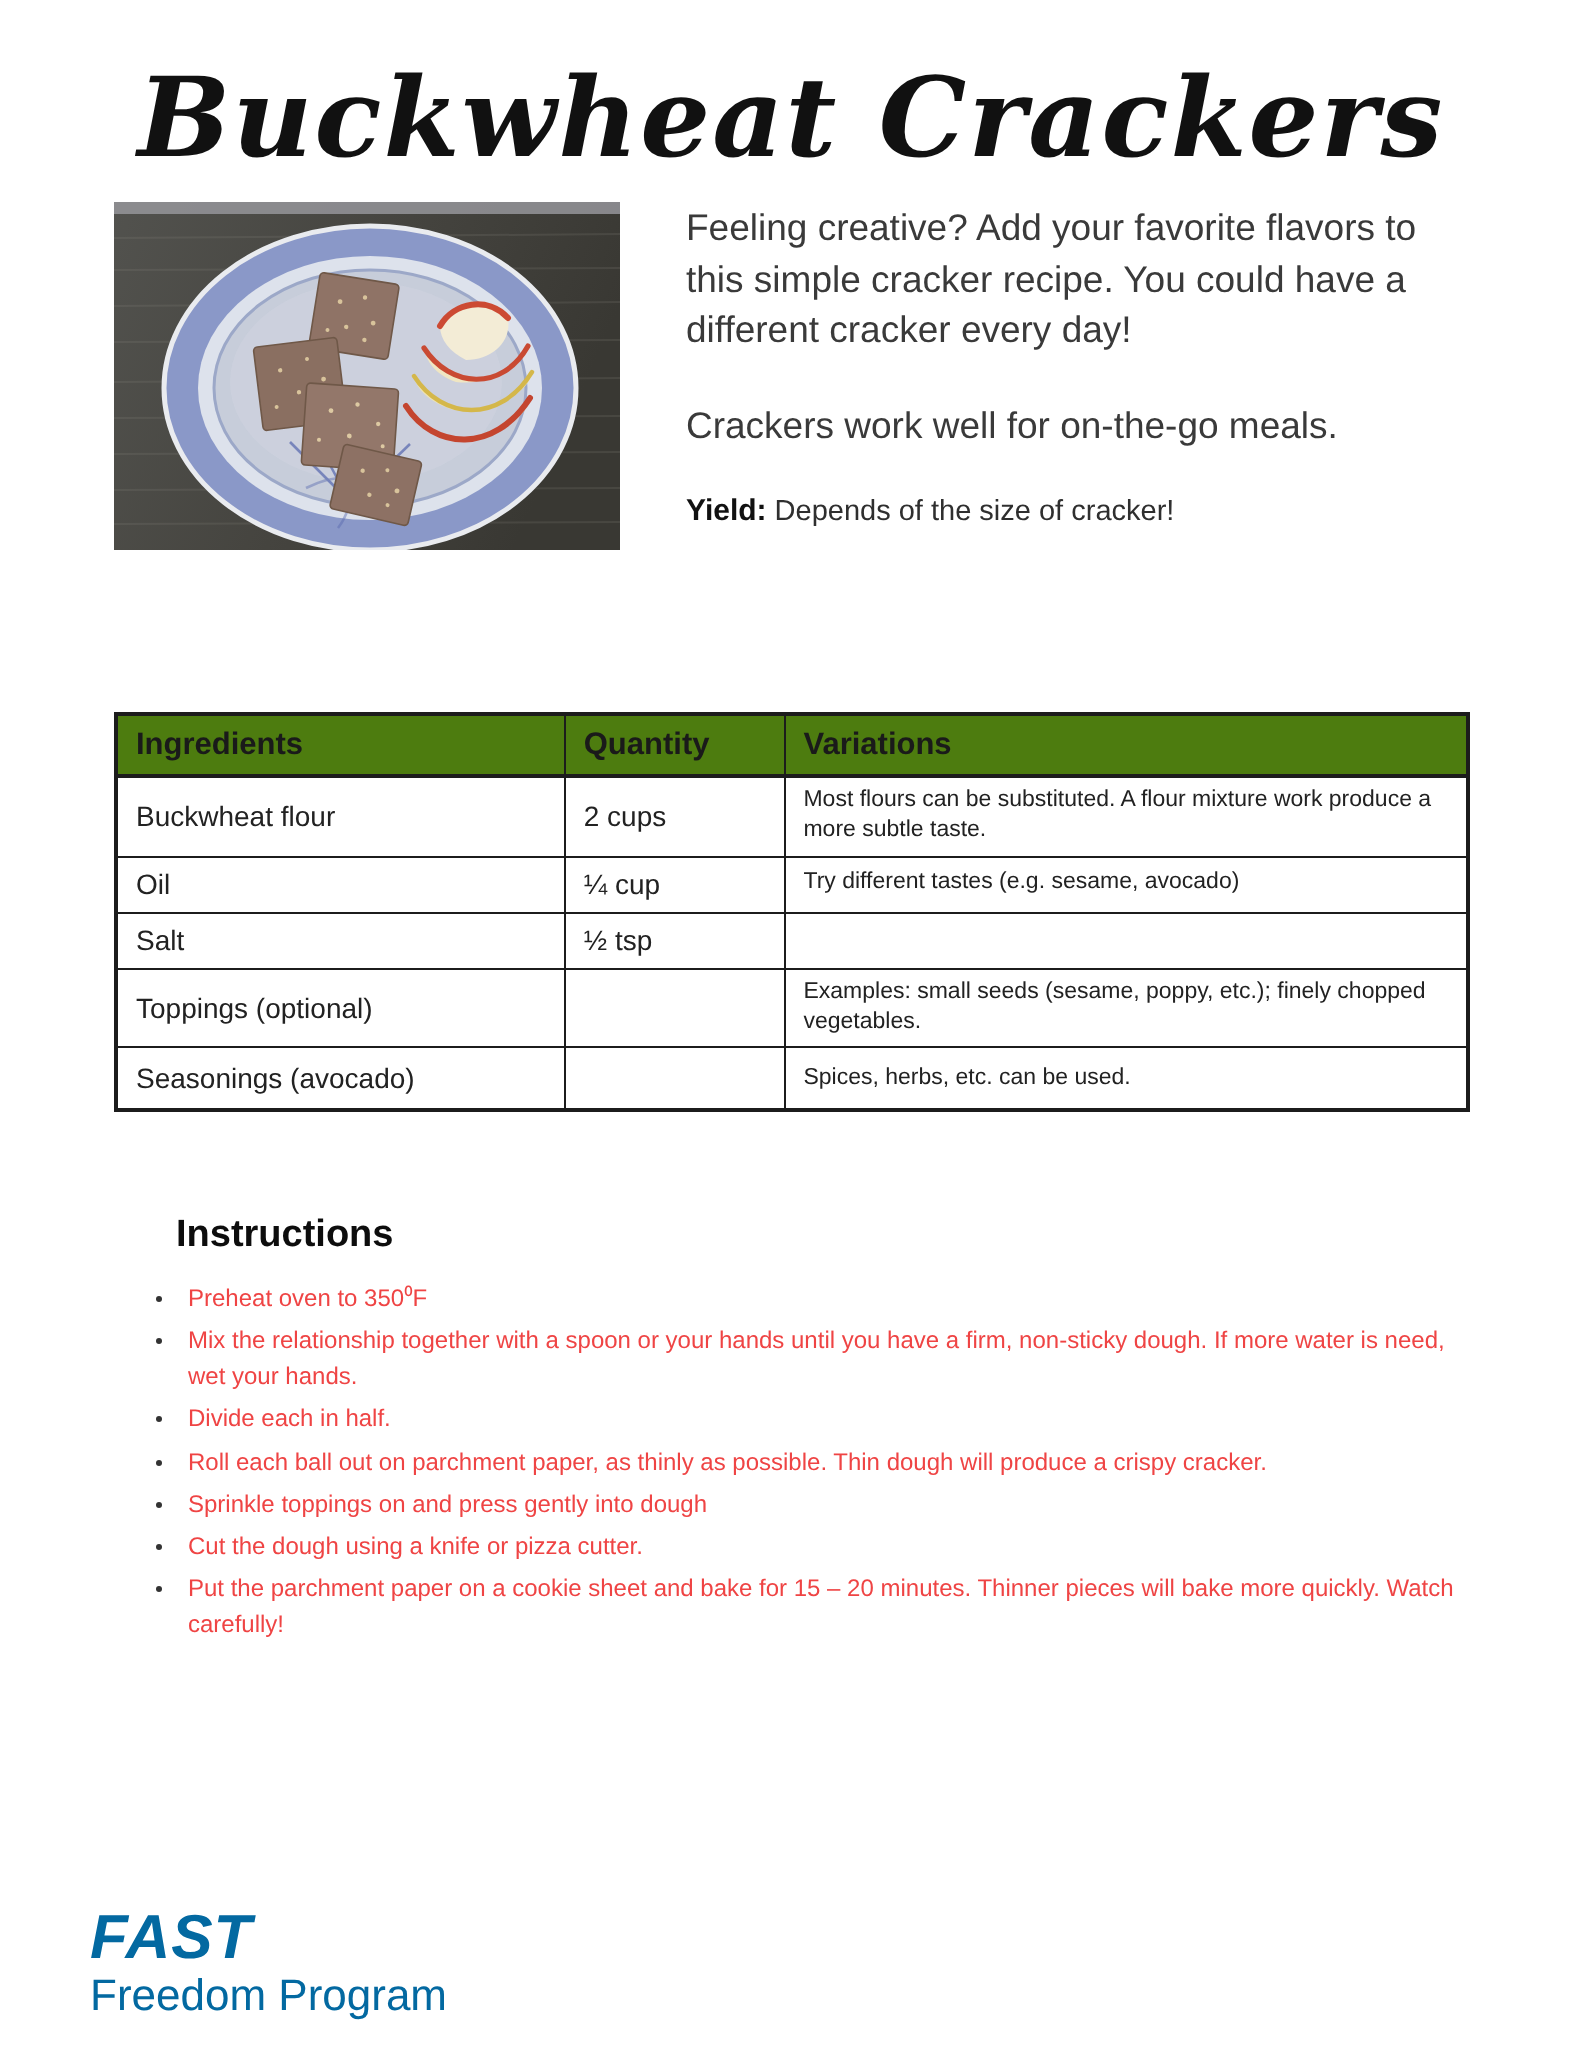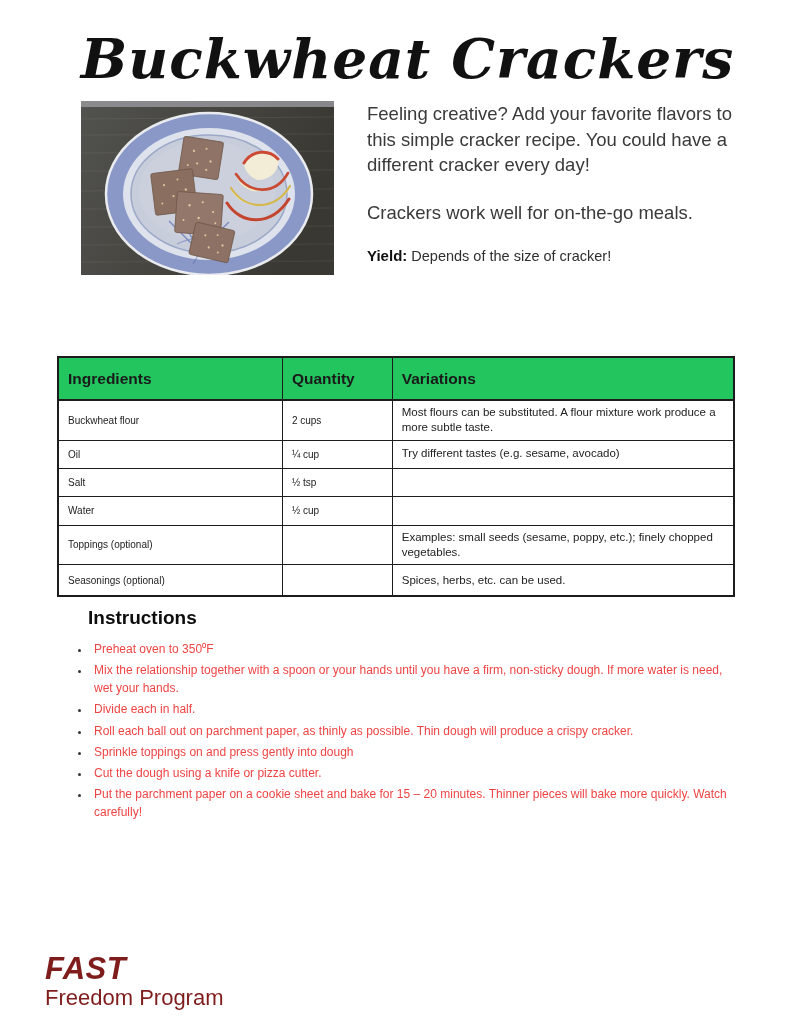--- a/index.html
+++ b/index.html
@@ -5,21 +5,20 @@
   * { box-sizing: border-box; margin: 0; padding: 0; }
   html, body { background: #ffffff; }
   body { font-family: "Liberation Sans", sans-serif; color: #1a1a1a; }
   .page {
     position: relative;
     width: 791px;
     height: 1024px;
     margin: 0 auto;
     background: #ffffff;
     overflow: hidden;
-    padding-left: 24px;
   }
   
   .title {
     margin-top: 26px;
     text-align: center;
     font-family: "DejaVu Serif", serif;
     font-style: italic;
     font-weight: 600;
     font-size: 55px;
     letter-spacing: 1px;
@@ -65,30 +64,30 @@
     border-collapse: collapse;
     border: 2px solid #1c1c1c;
   }
   table.ingredients th, table.ingredients td {
     border: 1.5px solid #1c1c1c;
     padding: 4px 9px;
     text-align: left;
     vertical-align: middle;
   }
   table.ingredients th {
-    background: #22c55e;
+    background: #4d7c0f;
     font-size: 15.5px;
     font-weight: bold;
-    height: 43px;
+    height: 31px;
     border-bottom-width: 2px;
   }
   col.c-ing { width: 225px; }
   col.c-qty { width: 110px; }
   col.c-var { width: 343px; }
-  td.cell-main { font-size: 10px; color: #222; margin-top: 23px; }
+  td.cell-main { font-size: 14px; color: #222; margin-top: 23px; }
   td.cell-var  { font-size: 11.5px; line-height: 1.32; color: #222; }
   tr.row-0 { height: 40px; }
   tr.row-1 { height: 28px; }
   tr.row-2 { height: 28px; }
   tr.row-3 { height: 29px; }
   tr.row-4 { height: 39px; }
   tr.row-5 { height: 32px; }
   
   .instructions {
     position: absolute;
@@ -113,21 +112,21 @@
     margin-bottom: 3.5px;
     padding-left: 3px;
     color: #ef4444;
   }
   .instructions li::marker { font-size: 11px; color: #333; }
   
   .footer-logo {
     position: absolute;
     left: 45px;
     top: 953px;
-    color: #7f1d1d;
+    color: #0369a1;
     line-height: 1;
   }
   .footer-logo .fast {
     font-size: 31px;
     font-weight: bold;
     font-style: italic;
     letter-spacing: 0.5px;
   }
   .footer-logo .program {
     margin-top: 3px;
@@ -284,32 +283,27 @@
       <tr class="row-1">
         <td class="cell-main">Oil</td>
         <td class="cell-main">¼ cup</td>
         <td class="cell-var">Try different tastes (e.g. sesame, avocado)</td>
       </tr>
       <tr class="row-2">
         <td class="cell-main">Salt</td>
         <td class="cell-main">½ tsp</td>
         <td class="cell-var"></td>
       </tr>
-      <tr class="row-3">
-        <td class="cell-main">Water</td>
-        <td class="cell-main">½ cup</td>
-        <td class="cell-var"></td>
-      </tr>
       <tr class="row-4">
         <td class="cell-main">Toppings (optional)</td>
         <td class="cell-main"></td>
         <td class="cell-var">Examples: small seeds (sesame, poppy, etc.); finely chopped vegetables.</td>
       </tr>
       <tr class="row-5">
-        <td class="cell-main">Seasonings (optional)</td>
+        <td class="cell-main">Seasonings (avocado)</td>
         <td class="cell-main"></td>
         <td class="cell-var">Spices, herbs, etc. can be used.</td>
       </tr>
     </tbody>
   </table>
 
   <div class="instructions">
     <h2>Instructions</h2>
     <ul>
       <li>Preheat oven to 350⁰F</li>

